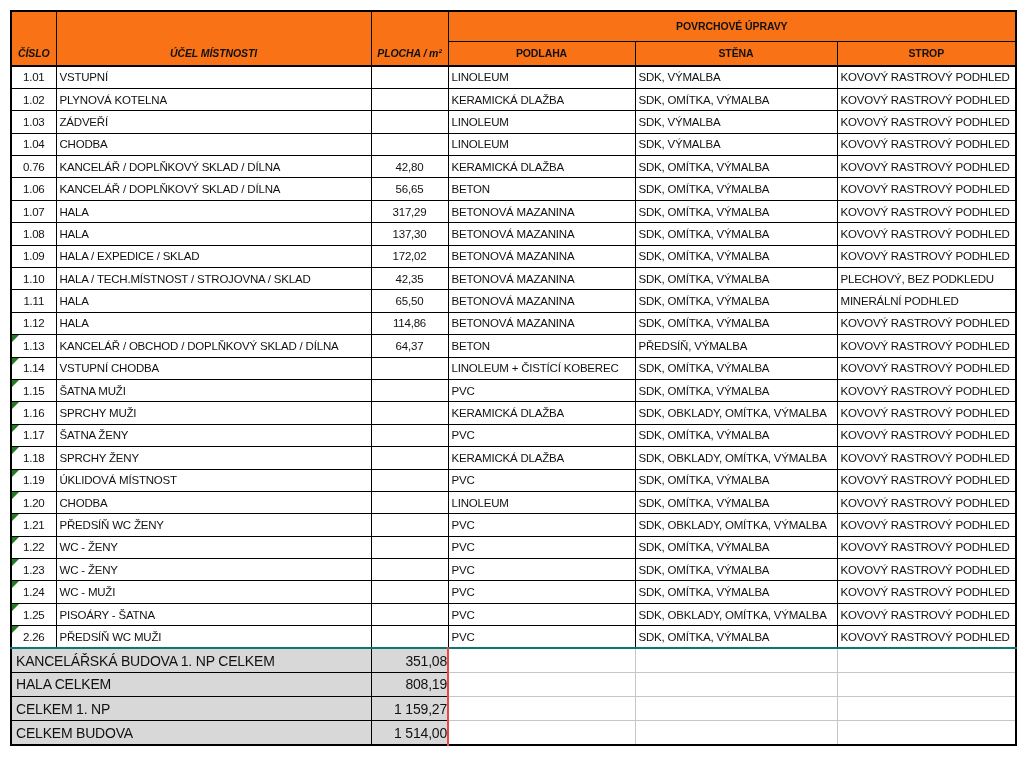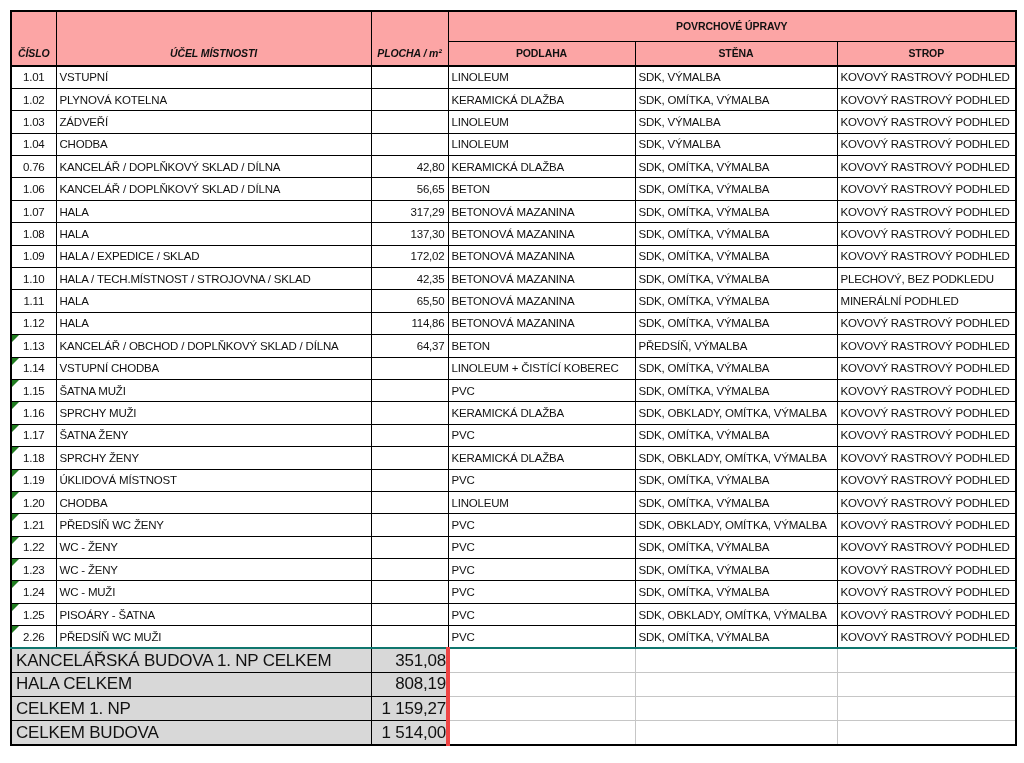--- a/index.html
+++ b/index.html
@@ -21,21 +21,21 @@
     width: 1005px;
     border: 2px solid #000000;
   }
   th, td {
     border: 1px solid #000000;
     overflow: hidden;
     white-space: nowrap;
     vertical-align: middle;
   }
   thead th {
-    background: #fca5a5;
+    background: #f97316;
     font-weight: bold;
     font-size: 10.5px;
     text-align: center;
     letter-spacing: -0.1px;
   }
   thead { border-bottom: 2px solid #000000; }
   tr.hdr-top { height: 30px; }
   tr.hdr-sub { height: 25px; }
   th.merged {
     vertical-align: bottom;
@@ -44,43 +44,43 @@
   }
   tbody.data { border-bottom: 2px solid #0f766e; }
   tbody.data tr { height: 22.4px; }
   tbody.data td {
     font-size: 11.5px;
     letter-spacing: -0.2px;
     padding: 0 3px;
     background: #ffffff;
   }
   td.c-num { text-align: center; position: relative; padding: 0; }
-  td.c-area { text-align: right; padding-right: 4px; }
+  td.c-area { text-align: center; padding-right: 4px; }
   .marker {
     position: absolute;
     top: 0; left: 0;
     width: 0; height: 0;
     border-top: 7px solid #1f7c1f;
     border-right: 7px solid transparent;
   }
   tbody.totals tr { height: 24.2px; }
   tbody.totals td {
-    font-size: 17px;
+    font-size: 14px;
     letter-spacing: -0.2px;
   }
   td.t-label {
     background: #d8d8d8;
     padding-left: 4px;
     text-align: left;
   }
   td.t-area {
     background: #d8d8d8;
     text-align: right;
     padding-right: 0;
-    border-right: 4px solid #ef4444;
+    border-right: 2px solid #ef4444;
   }
   td.t-empty {
     background: #ffffff;
     border: 1px solid #c6c6c6;
   }
 </style>
 </head>
 <body>
 
 <div class="sheet">

